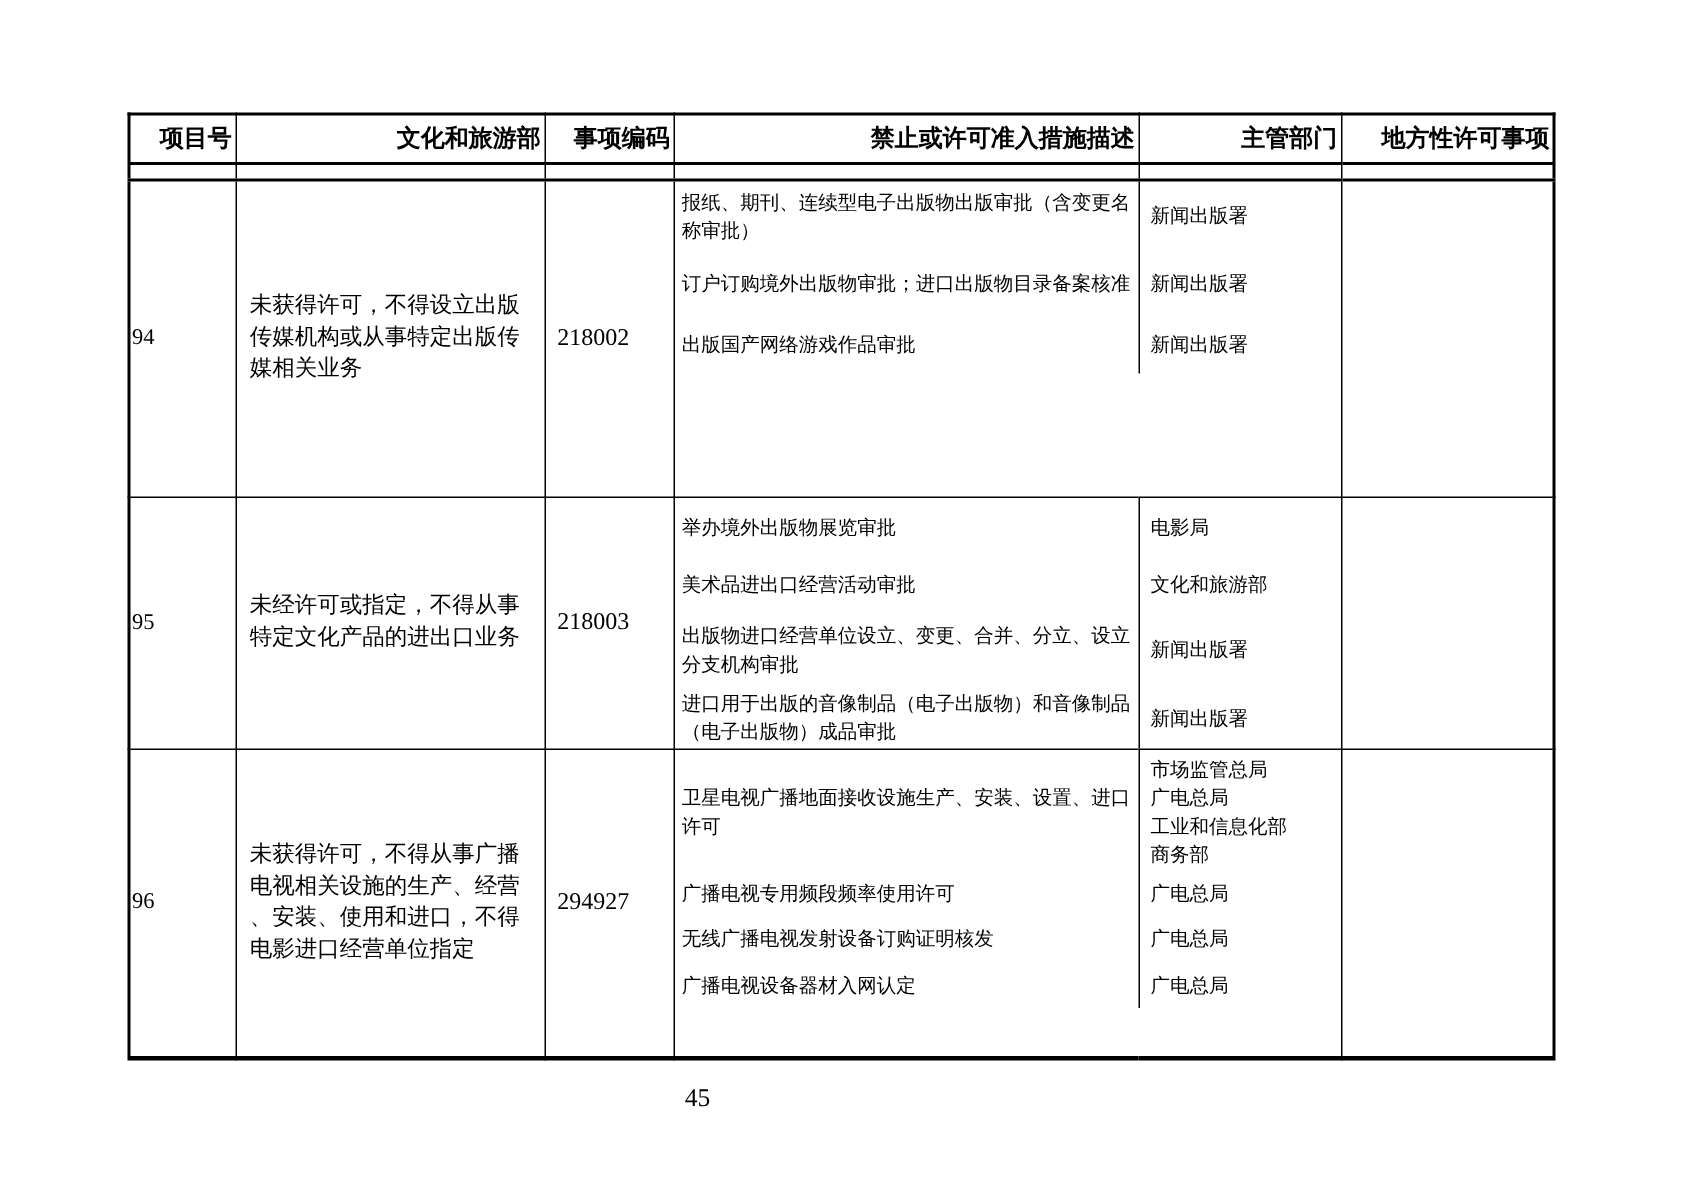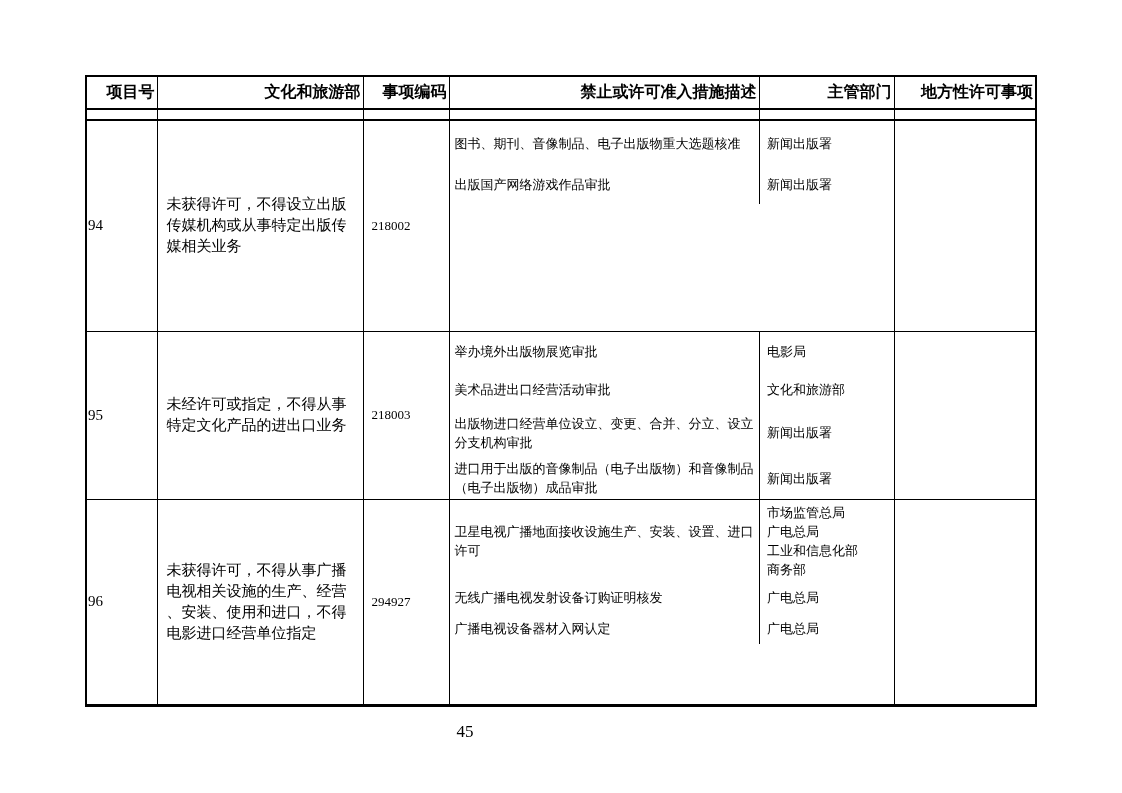--- a/index.html
+++ b/index.html
@@ -27,21 +27,21 @@
   }
   tr.spacer { height: 11px; }
   tr.spacer td { border-top: 2px solid #000; border-bottom: 2px solid #000; padding: 0; }
 
   .rh211 { height: 211px; }
   .rh167 { height: 167px; }
   .rh206 { height: 206px; }
 
   td.c-num  { font-size: 15px; text-align: left; vertical-align: middle; }
   td.c-item { font-size: 15px; line-height: 21px; padding: 0 9px; white-space: pre-line; vertical-align: middle; }
-  td.c-code { font-size: 13px; padding-left: 8px; vertical-align: middle; }
+  td.c-code { font-size: 16px; padding-left: 8px; vertical-align: middle; }
   td.c-md   { padding: 0; vertical-align: top; }
   td.c-local { }
 
   table.sub { width: 100%; border-collapse: collapse; table-layout: fixed; }
   table.sub td { border: none; vertical-align: middle; }
   table.sub td.sm {
     border-right: 1.5px solid #000;
     font-size: 13px; line-height: 19px; padding: 0 4px 0 5px; white-space: pre-line;
   }
   table.sub td.sd {
@@ -96,22 +96,27 @@
 传媒机构或从事特定出版传
 媒相关业务</td>
       <td class="c-code">218002</td>
       <td class="c-md" colspan="2">
         <table class="sub">
           <colgroup>
                 <col style="width:310px">
                 <col>
               </colgroup>
           <tbody>
+                <tr class="h45">
+            <td class="sm">报纸、期刊、连续型电子出版物出版审批（含变更名
+称审批）</td>
+            <td class="sd">新闻出版署</td>
+          </tr>
           <tr class="h44">
-            <td class="sm">图书、期刊、音像制品、电子出版物重大选题核准</td>
+            <td class="sm">订户订购境外出版物审批；进口出版物目录备案核准</td>
             <td class="sd">新闻出版署</td>
           </tr>
           <tr class="h39">
             <td class="sm">出版国产网络游戏作品审批</td>
             <td class="sd">新闻出版署</td>
           </tr>
         </tbody>
             </table>
       </td>
       <td class="c-local"></td>
@@ -168,20 +173,24 @@
               </colgroup>
           <tbody>
                 <tr class="h82">
             <td class="sm">卫星电视广播地面接收设施生产、安装、设置、进口
 许可</td>
             <td class="sd">市场监管总局
 广电总局
 工业和信息化部
 商务部</td>
           </tr>
+          <tr class="h28">
+            <td class="sm">广播电视专用频段频率使用许可</td>
+            <td class="sd">广电总局</td>
+          </tr>
           <tr class="h32">
             <td class="sm">无线广播电视发射设备订购证明核发</td>
             <td class="sd">广电总局</td>
           </tr>
           <tr class="h30">
             <td class="sm">广播电视设备器材入网认定</td>
             <td class="sd">广电总局</td>
           </tr>
         </tbody>
             </table>

